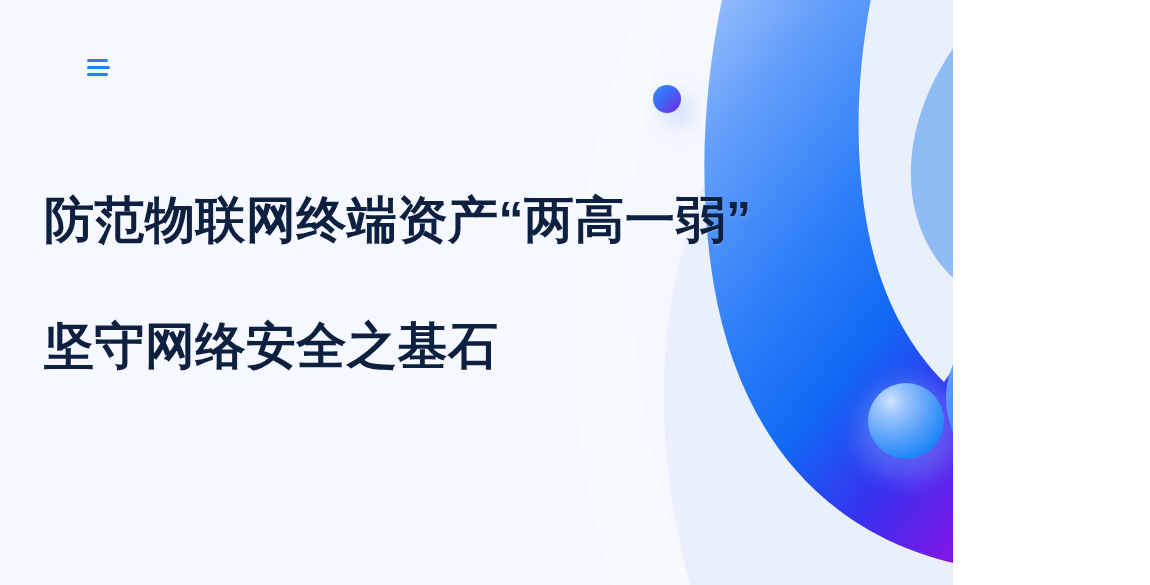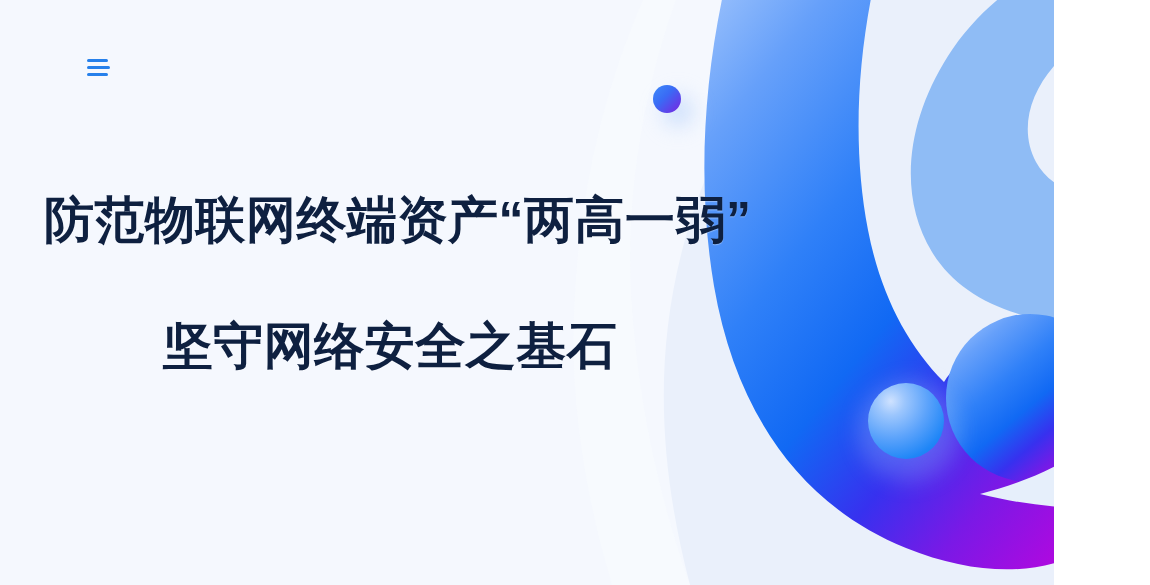--- a/index.html
+++ b/index.html
@@ -3,21 +3,21 @@
 <meta charset="utf-8">
 <title>防范物联网终端资产"两高一弱" 坚守网络安全之基石</title>
 <style>
   html, body {
     margin: 0;
     padding: 0;
     background: #ffffff;
   }
   #slide {
     position: relative;
-    width: 1054px;
+    width: 953px;
     height: 585px;
     overflow: hidden;
     background: #f5f8fe;
     font-family: "Liberation Sans", "DejaVu Sans", sans-serif;
   }
 
   
   .decor-layer {
     position: absolute;
     inset: 0;
@@ -117,21 +117,21 @@
   .title-line-1 {
     font-size: 50px;
     line-height: 68px;
     padding-left: 44px;
     text-align: left;
   }
   .title-line-2 {
     font-size: 50px;
     line-height: 68px;
     margin-top: 58px;
-    text-align: center;
+    text-align: left;
     padding-left: 44px;
   }
 </style>
 </head>
 <body>
 
 <div id="slide">
 
   <div class="decor-layer">
     <svg class="decor-svg" viewBox="0 0 1150 585" xmlns="http://www.w3.org/2000/svg">

